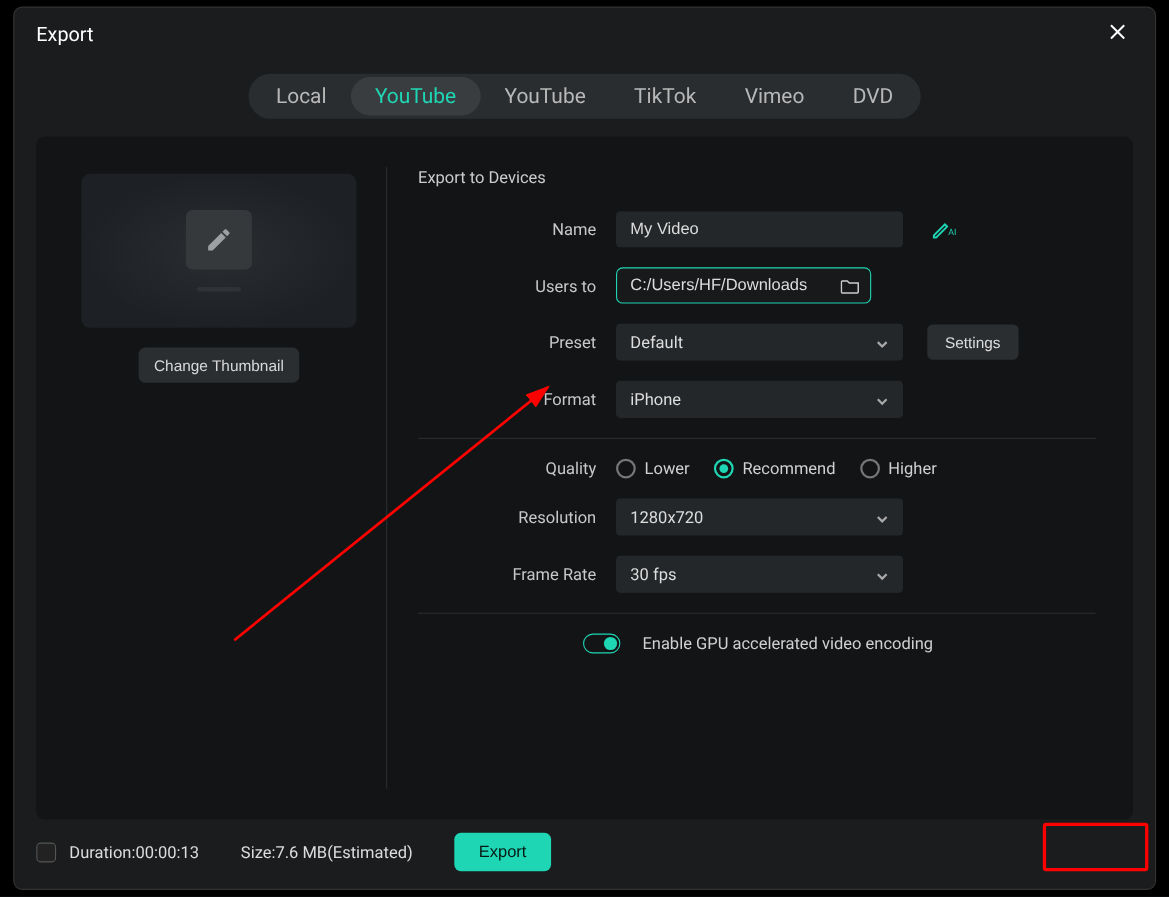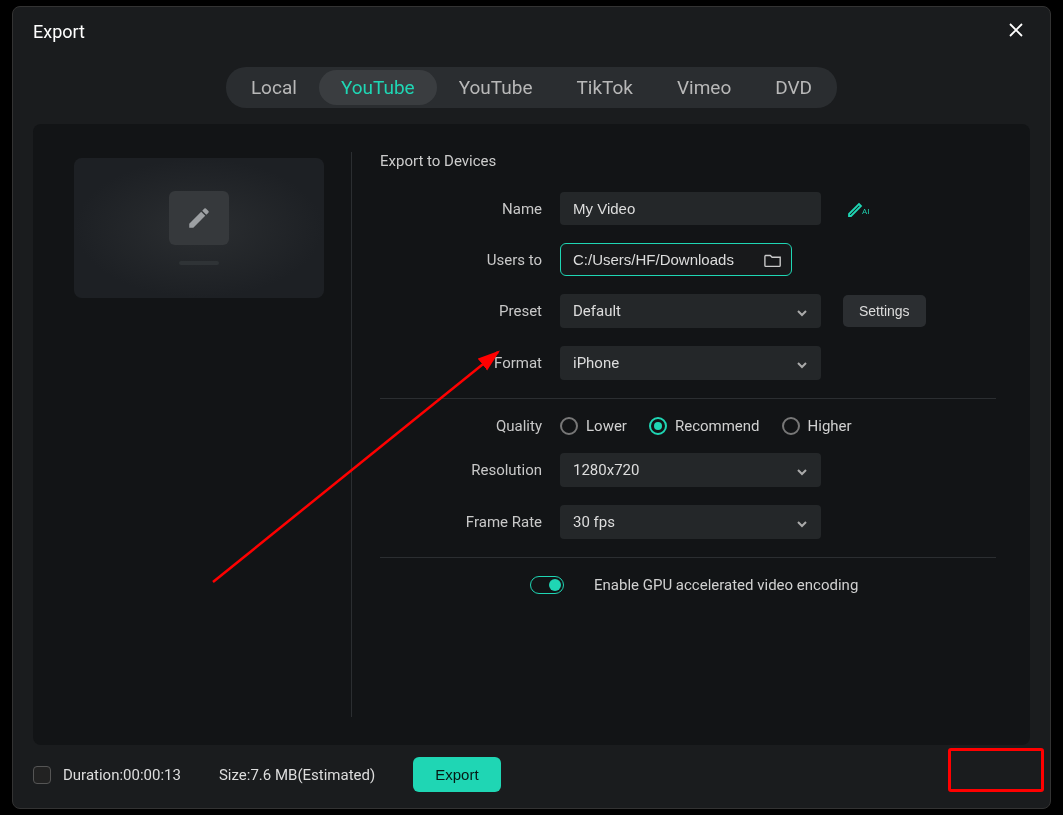--- a/index.html
+++ b/index.html
@@ -216,21 +216,21 @@
 .radio-opt.selected .radio-circ::after {
   content: '';
   width: 8px; height: 8px;
   background: #1fd6b4;
   border-radius: 50%;
 }
 .toggle-row {
   display: flex;
   align-items: center;
   padding-left: 150px;
-  gap: 30px;
+  gap: 20px;
   font-size: 15px;
 }
 .toggle {
   width: 34px; height: 18px;
   background: transparent;
   border: 1.5px solid #1fd6b4;
   border-radius: 10px;
   position: relative;
   cursor: pointer;
 }
@@ -317,20 +317,21 @@
 
     <div class="left-col">
       <div class="thumb">
         <div class="thumb-icon">
           <svg viewBox="0 0 24 24">
               <path d="M3 17.25V21h3.75l11-11-3.75-3.75-11 11zM20.7 7.05a1 1 0 0 0 0-1.4l-2.35-2.35a1 1 0 0 0-1.4 0L15 5.25 18.75 9l1.95-1.95z"></path>
             </svg>
         </div>
         <div class="thumb-bar"></div>
       </div>
+      <button class="change-thumb">Change Thumbnail</button>
     </div>
 
     <div class="right-col">
       <div class="section-title">Export to Devices</div>
 
       <div class="field-row">
         <div class="field-label">Name</div>
         <input class="text-input" value="My Video" style="">
         <div class="ai-icon">
           <svg viewBox="0 0 24 18">

